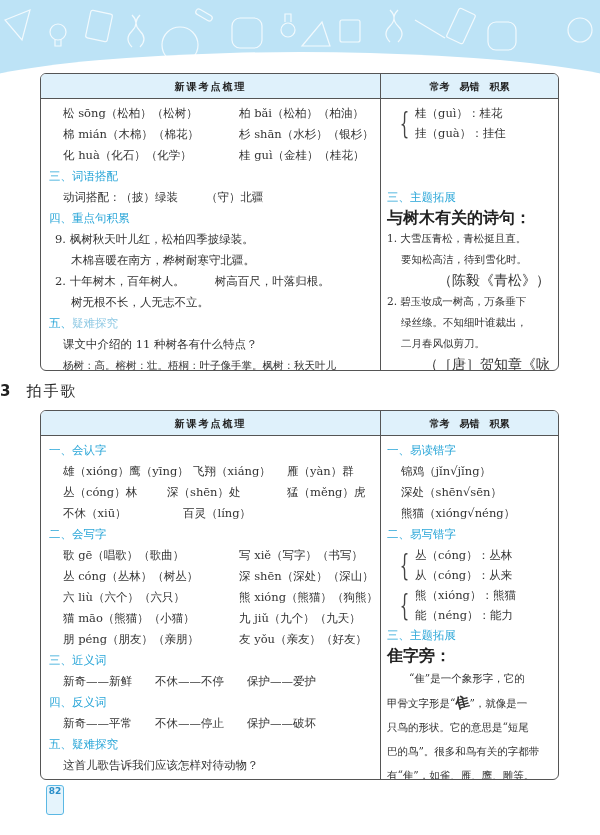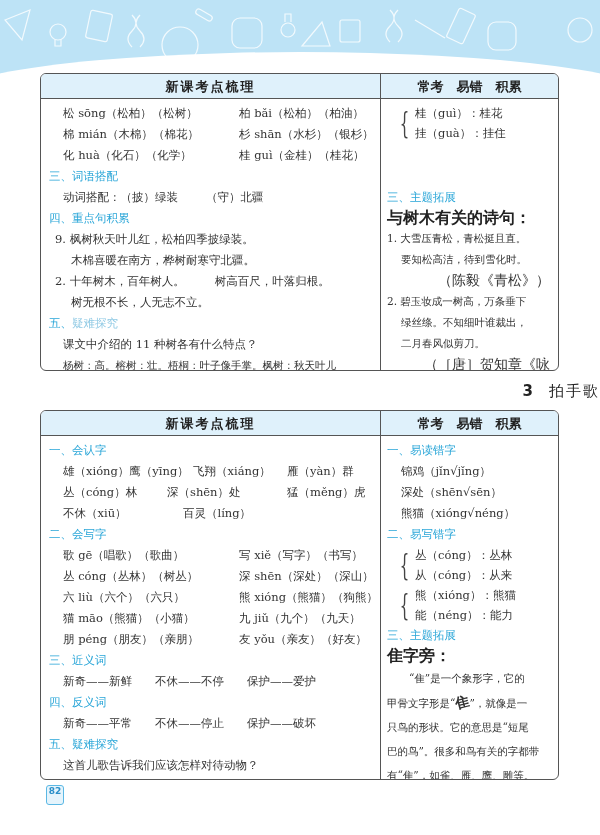--- a/index.html
+++ b/index.html
@@ -15,21 +15,21 @@
     background: #ffffff; border-radius: 50% 50% 0 0 / 40% 40% 0 0;
   }
   .top-banner svg { position: absolute; left: 0; top: 0; }
 
   .panel {
     position: absolute; left: 40px; width: 519px;
     border: 1.5px solid #555; border-radius: 6px; overflow: hidden; background: #fff;
   }
   .panel .head {
     display: flex; height: 25px; background: #dff1fb; border-bottom: 1.5px solid #555;
-    font-family: "DejaVu Sans", "Liberation Sans", sans-serif; font-weight: bold; font-size: 13px; color: #222;
+    font-family: "DejaVu Sans", "Liberation Sans", sans-serif; font-weight: bold; font-size: 10px; color: #222;
   }
   .panel .head .hl { width: 340px; text-align: center; line-height: 25px; border-right: 1.5px solid #555; letter-spacing: 2px; }
   .panel .head .hr { flex: 1; text-align: center; line-height: 25px; word-spacing: 8px; }
   .panel .body { display: flex; justify-content: flex-end; }
   .panel .body .left { width: 340px; border-right: 1.5px solid #555; padding: 4px 0 4px 8px; }
   .panel .body .right { flex: 1; padding: 4px 6px; }
 
   .line { font-size: 11.5px; line-height: 21px; white-space: nowrap; }
   .ind { padding-left: 14px; }
   .ind2 { padding-left: 22px; }
@@ -41,27 +41,27 @@
   .three { display: flex; }
   .three > span { display: inline-block; }
   .kai { font-size: 10.5px; line-height: 21px; }
   .bold-title { font-family: "DejaVu Sans", "Liberation Sans", sans-serif; font-weight: bold; font-size: 16px; line-height: 20px; color: #222; }
   .brace { display: flex; align-items: center; padding-left: 8px; }
   .brace .b { font-size: 30px; line-height: 40px; color: #444; font-family: "DejaVu Serif", serif; margin-right: 1px; transform: scaleX(0.5); }
   .brace .items div { font-size: 11.5px; line-height: 20px; }
   .rtl { text-align: right; font-size: 14px; line-height: 21px; padding-right: 2px; }
 
   .lesson-title {
-    position: absolute; left: 0; width: 600px; top: 382px; text-align: right;
+    position: absolute; left: 0; width: 600px; top: 382px; text-align: left;
     font-family: "DejaVu Sans", "Liberation Sans", sans-serif; font-size: 15px; color: #222; letter-spacing: 2px;
   }
   .lesson-title .num { font-weight: bold; margin-right: 14px; }
 
   .page-num {
-    position: absolute; left: 46px; top: 785px; width: 18px; height: 20px;
+    position: absolute; left: 46px; top: 785px; width: 18px; height: 30px;
     border: 1px solid #5bb8e4; border-radius: 3px; background: #e5f4fc;
     font-family: "DejaVu Sans", "Liberation Sans", sans-serif; font-size: 9px; font-weight: bold; color: #2a8fc9;
     text-align: center; line-height: 11px;
   }
   .glyph-inline { display: inline-block; font-family: "DejaVu Sans", sans-serif; font-weight: bold; font-size: 14px; transform: rotate(-15deg); }
 </style>
 </head>
 <body>
 
 <div class="top-banner">

